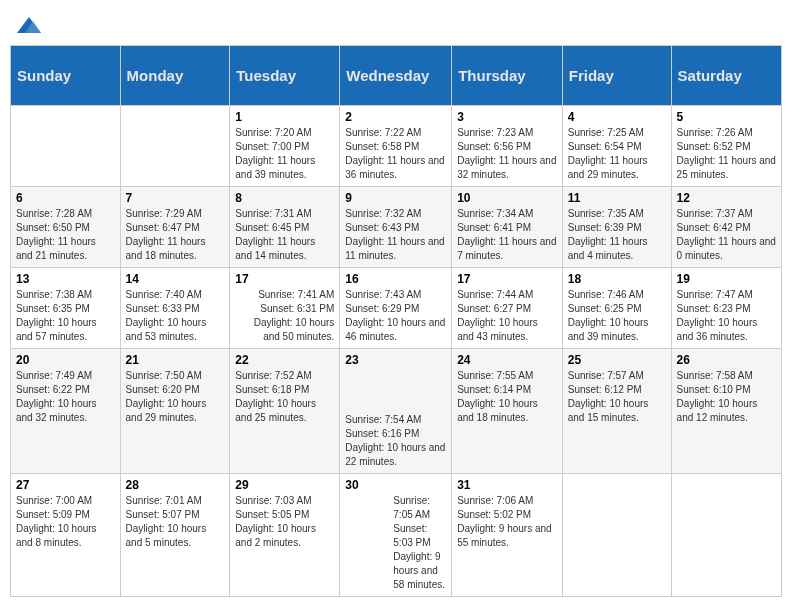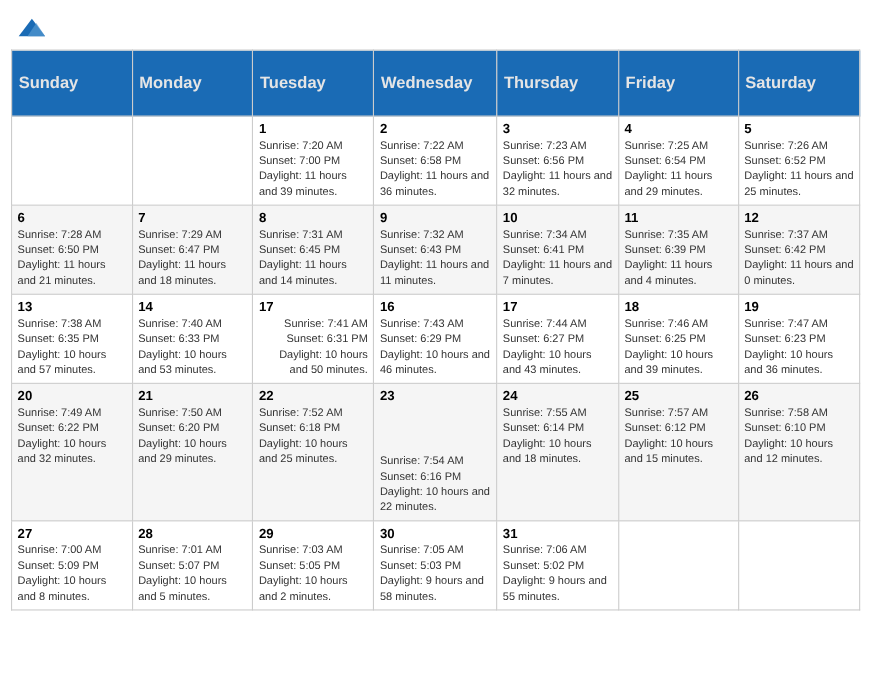--- a/index.html
+++ b/index.html
@@ -298,21 +298,21 @@
 Daylight: 10 hours and 5 minutes.</div>
         </td>
         <td>
           <div class="day-number">29</div>
           <div class="day-info" style="white-space: pre-line;">Sunrise: 7:03 AM
 Sunset: 5:05 PM
 Daylight: 10 hours and 2 minutes.</div>
         </td>
         <td>
           <div class="day-number">30</div>
-          <div class="day-info" style="white-space: pre-line;">Sunrise: 7:05 AM
+          <div class="day-info" style="white-space: pre-line; margin-left: 48px;">Sunrise: 7:05 AM
 Sunset: 5:03 PM
 Daylight: 9 hours and 58 minutes.</div>
         </td>
         <td>
           <div class="day-number">31</div>
           <div class="day-info" style="white-space: pre-line;">Sunrise: 7:06 AM
 Sunset: 5:02 PM
 Daylight: 9 hours and 55 minutes.</div>
         </td>
         <td class="empty-cell"></td>

